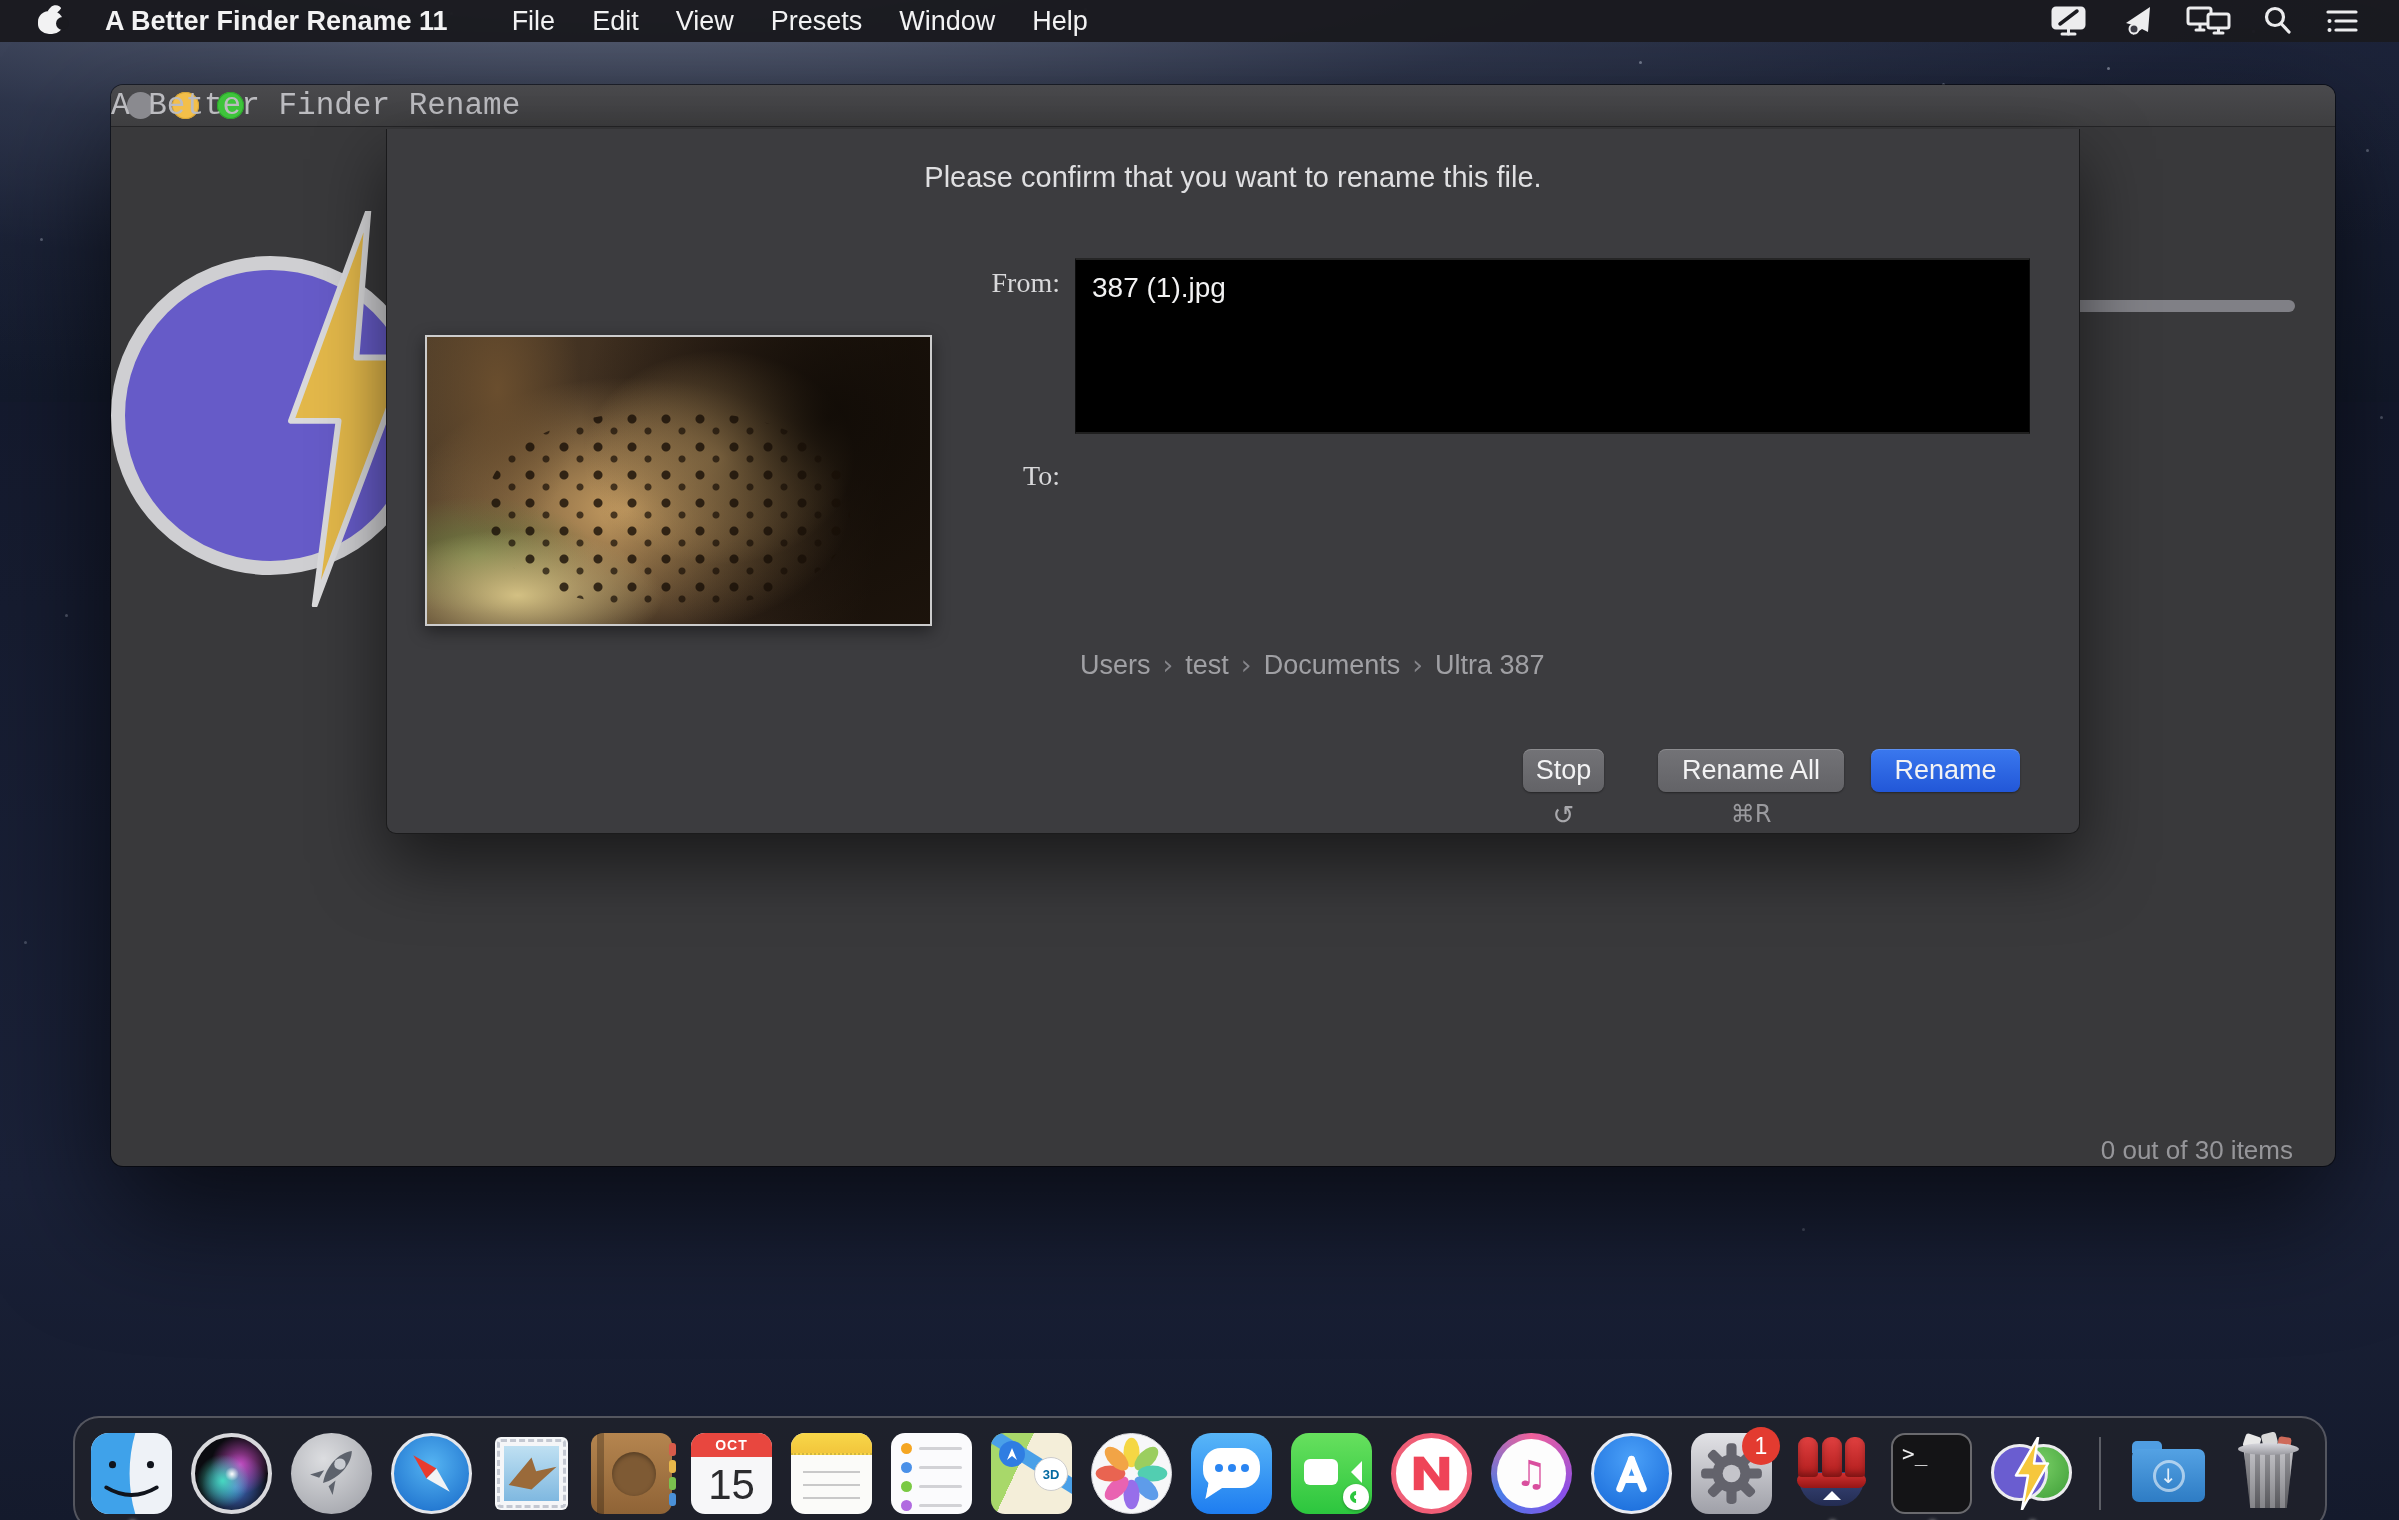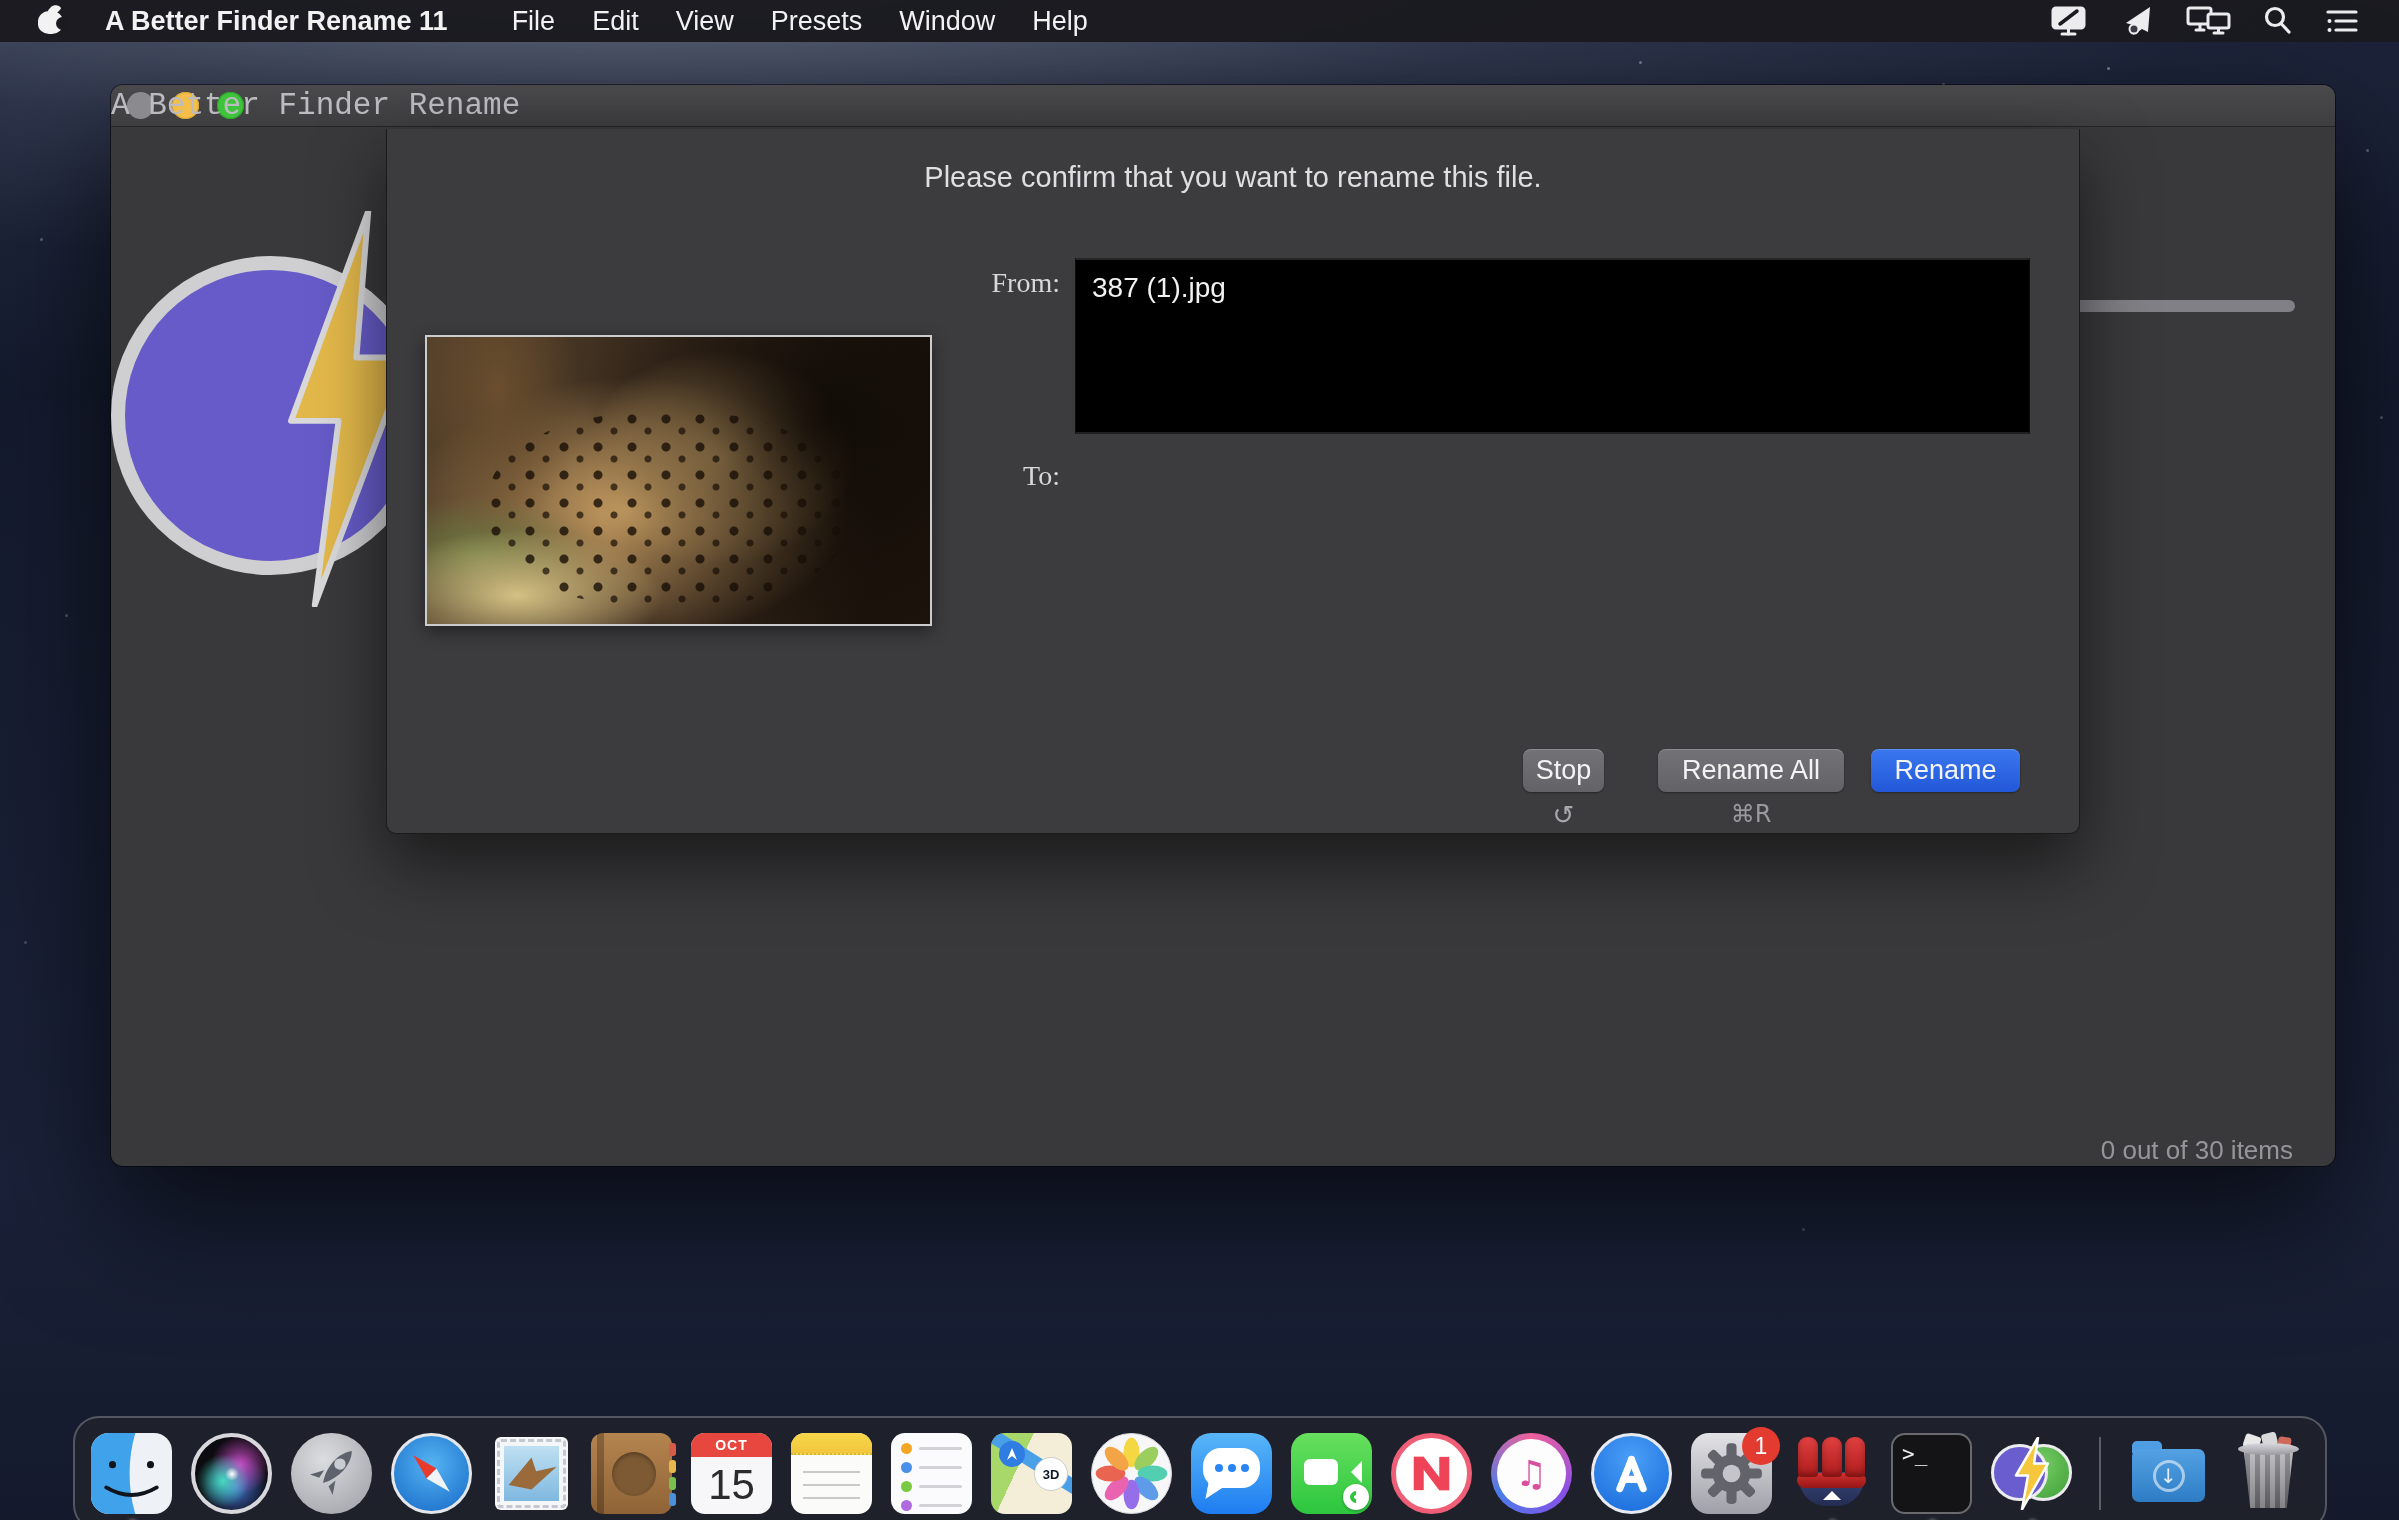--- a/index.html
+++ b/index.html
@@ -182,21 +182,21 @@
   .reminders { background:#fbfbfd; border-radius:14px; padding:10px 10px; display:flex; flex-direction:column; gap:8px; }
   .reminders .row { display:flex; align-items:center; gap:7px; }
   .reminders .b { width:11px; height:11px; border-radius:50%; }
   .reminders .l { flex:1; height:3px; background:#d2d2d6; border-radius:2px; }
   
   .maps { background:linear-gradient(115deg,#a8d86a 0 36%,#f4eed9 36%); border-radius:14px; overflow:hidden; }
   .maps .road { position:absolute; left:-10px; top:26px; width:119px; height:14px; background:#4aa0e8; transform:rotate(32deg); }
   .maps .nav { position:absolute; left:8px; top:8px; width:26px; height:26px; border-radius:50%; background:#2f7de2;
                display:flex; align-items:center; justify-content:center; }
   .maps .d3 { position:absolute; right:4px; top:24px; width:34px; height:34px; border-radius:50%; background:#fff;
-              border:1px solid #ccc; color:#0f172a; font-size:13px; font-weight:bold;
+              border:1px solid #ccc; color:#0369a1; font-size:13px; font-weight:bold;
               display:flex; align-items:center; justify-content:center; }
   
   .photos { background:#f7f7f9; border:1px solid #d8d8dc; }
   
   .messages { background:linear-gradient(#58b6f8,#1e7df0); border-radius:20px; }
   .messages .bub { position:absolute; left:12px; top:15px; width:57px; height:40px; background:#fff; border-radius:18px; }
   .messages .tail { position:absolute; left:16px; top:50px; width:0; height:0;
       border:9px solid transparent; border-top-color:#fff; border-left-color:#fff; transform:rotate(12deg); }
   .messages .dots { position:absolute; left:12px; top:15px; width:57px; height:40px;
       display:flex; align-items:center; justify-content:center; gap:5px; }
@@ -361,20 +361,21 @@
 
     <div class="preview">
       <div class="spots"></div>
     </div>
 
     <div class="flabel" style="top:138px">From:</div>
     <div class="fbox" style="top:129px">387 (1).jpg</div>
 
     <div class="flabel" style="top:331px">To:</div>
 
+    <div class="breadcrumb"><span class="bc-item">Users</span><span class="bc-sep glyph">›</span><span class="bc-item">test</span><span class="bc-sep glyph">›</span><span class="bc-item">Documents</span><span class="bc-sep glyph">›</span><span class="bc-item">Ultra 387</span></div>
 
     <button class="btn" style="left:1136px;width:81px">Stop</button>
     <button class="btn" style="left:1271px;width:186px">Rename All</button>
     <button class="btn primary" style="left:1484px;width:149px">Rename</button>
 
     <div class="hint glyph" style="left:1136px;width:81px;font-size:26px">↺</div>
     <div class="hint glyph" style="left:1271px;width:186px;font-size:24px;color:#9a9a9e">⌘R</div>
   </div>
 
   <div class="statusline">0 out of 30 items</div>

